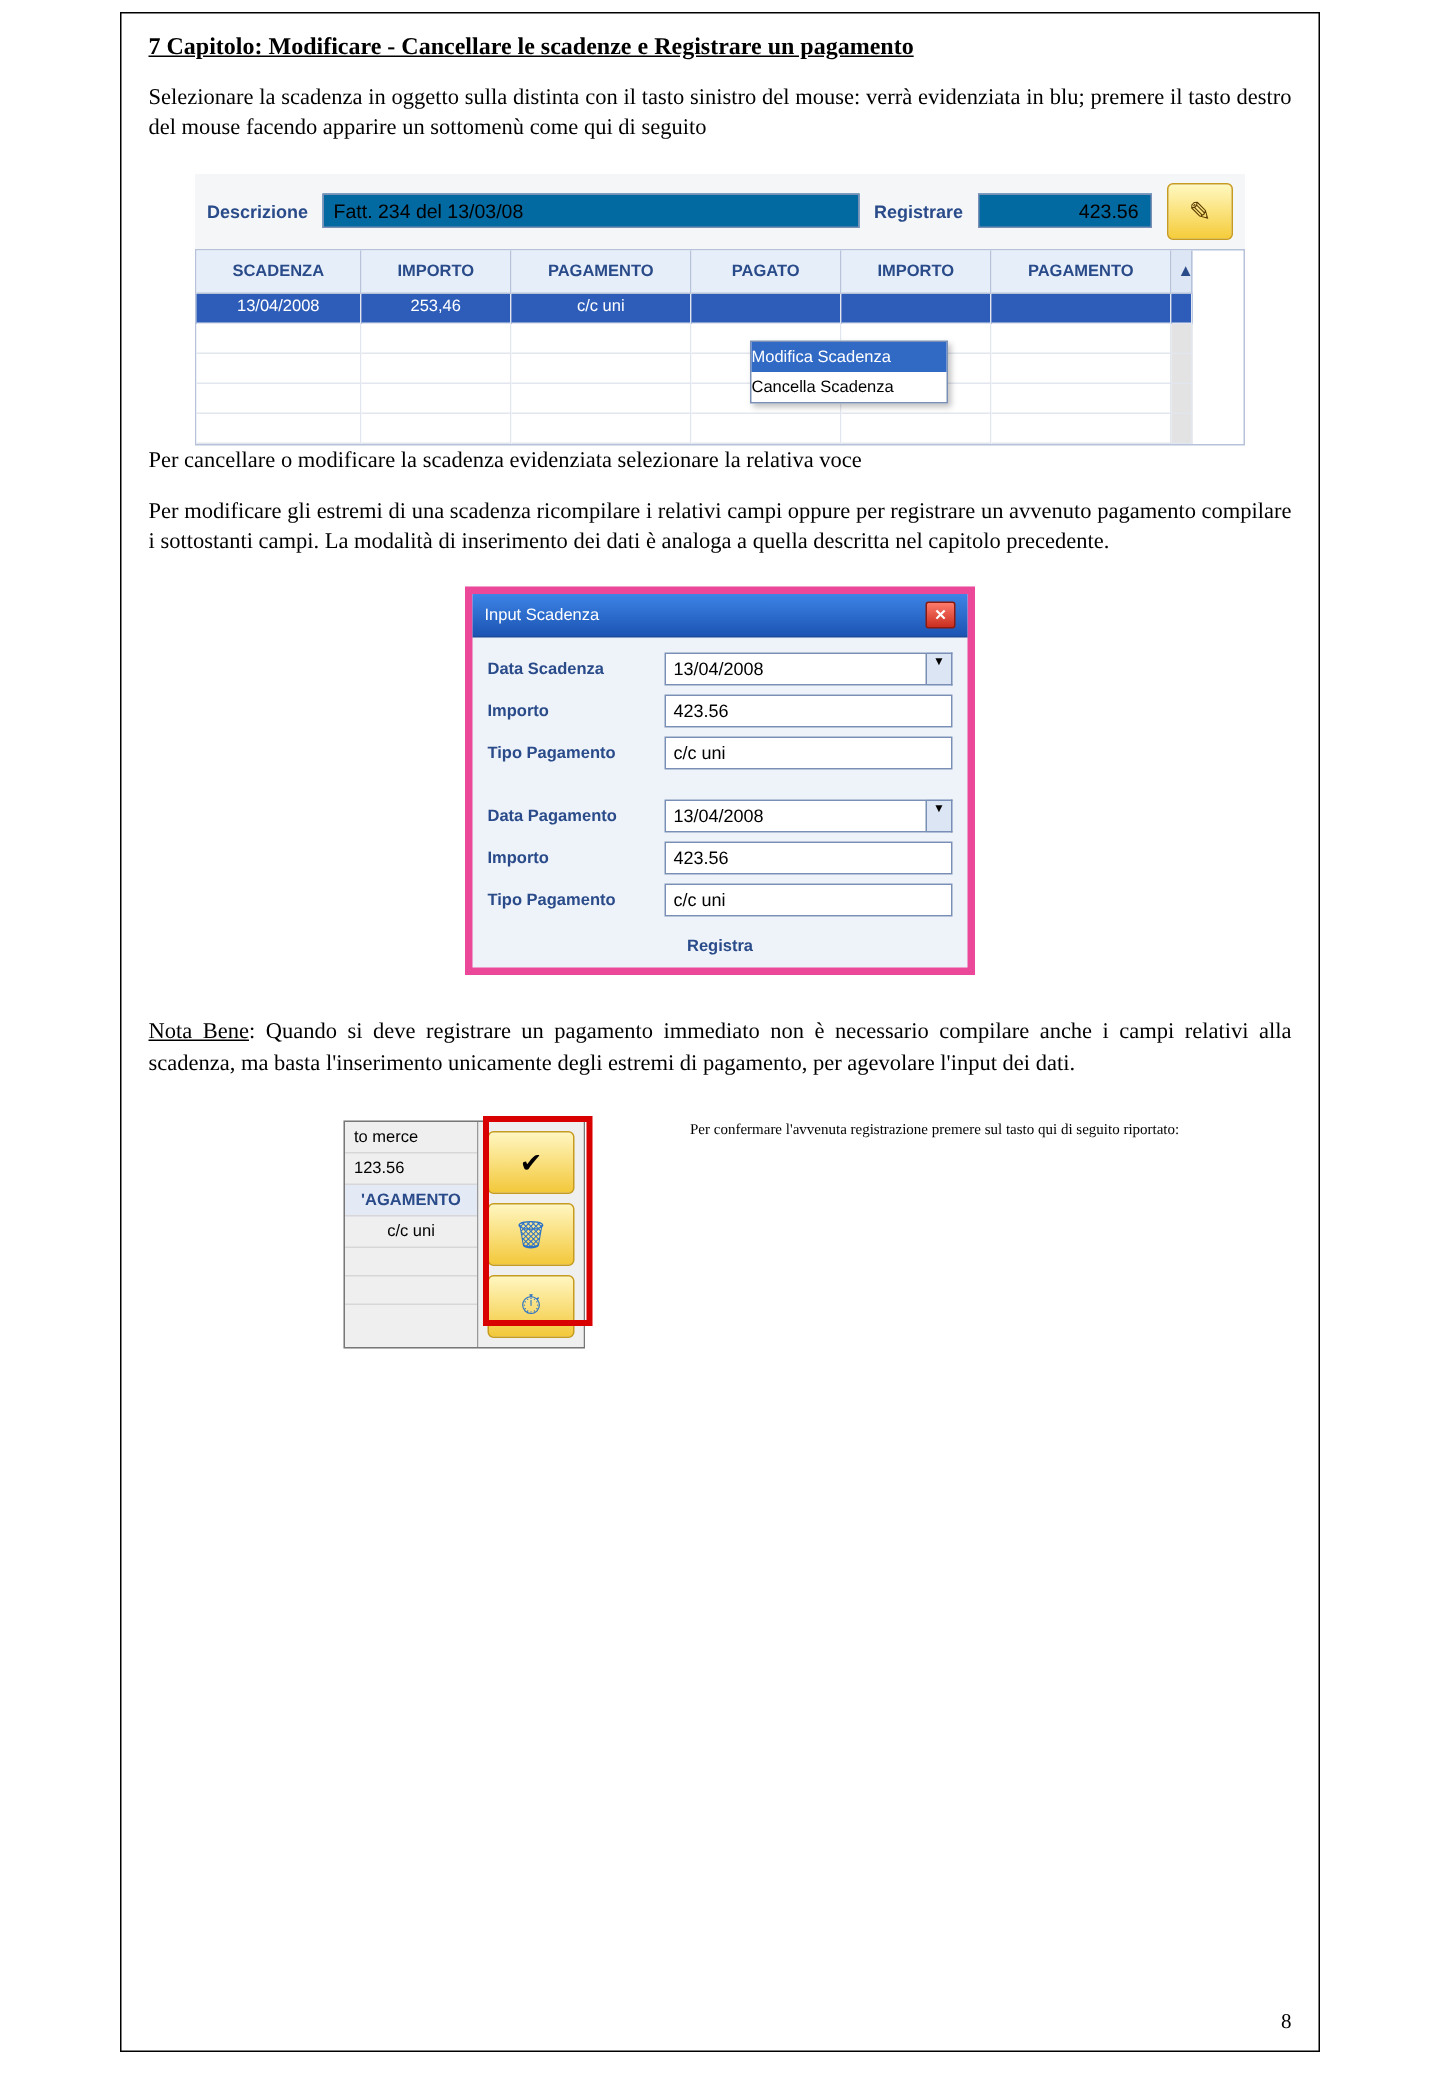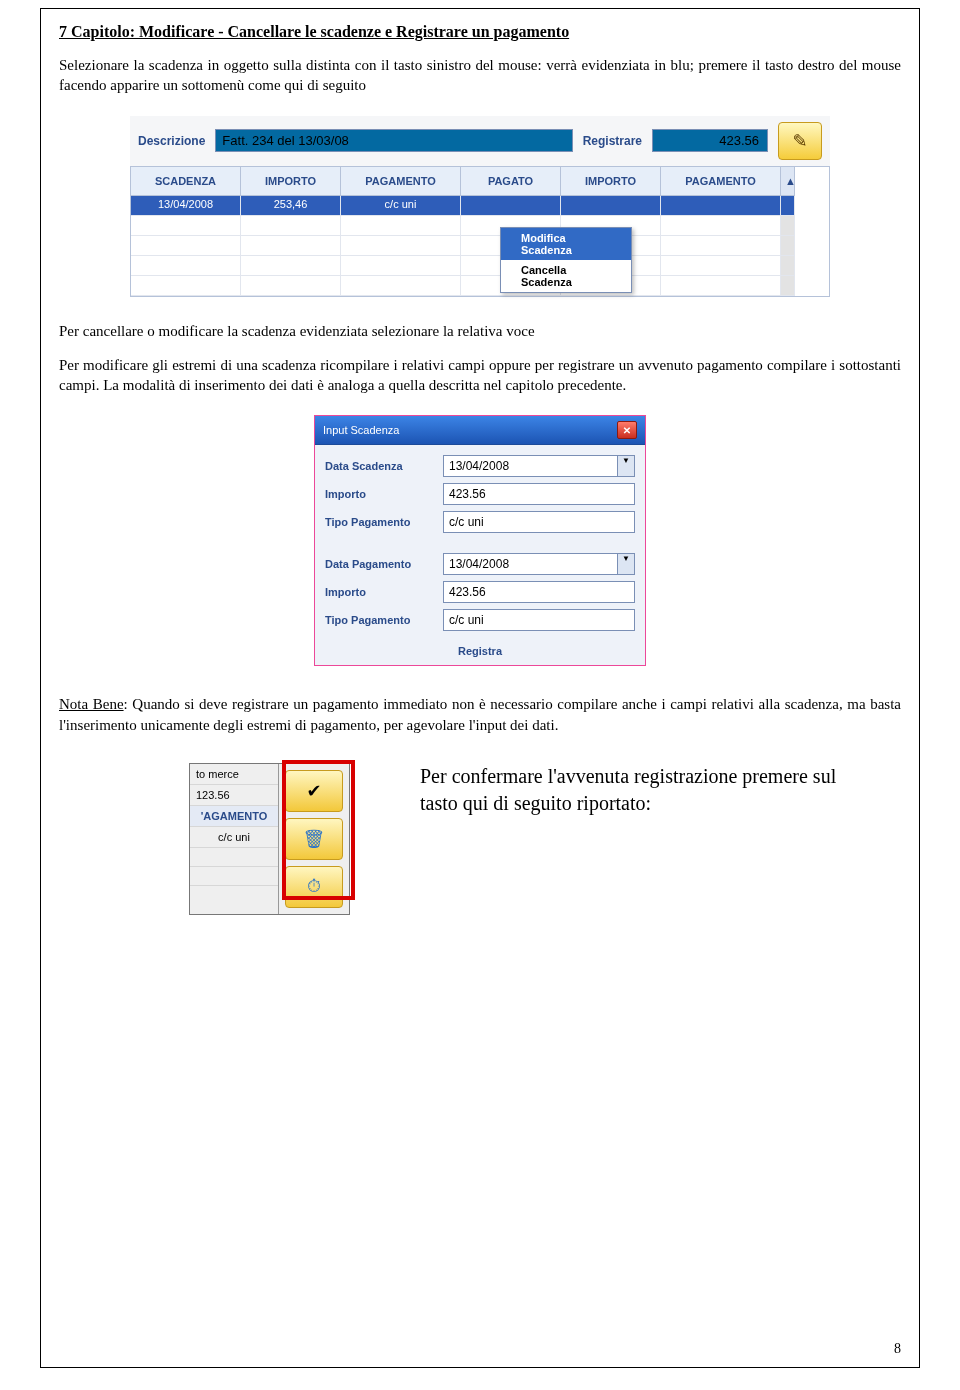--- a/index.html
+++ b/index.html
@@ -7,21 +7,21 @@
     padding: 0;
     font-family: "Times New Roman", Times, serif;
     font-size: 15px;
     color: #000;
     background: #fff;
     width: 960px;
   }
   .page {
     border: 1px solid #000;
     box-sizing: border-box;
-    width: 880px;
+    width: 800px;
     margin: 8px auto;
     padding: 14px 18px 24px 18px;
     min-height: 1360px;
     position: relative;
   }
   .chapter-title {
     font-weight: bold;
     text-decoration: underline;
     font-size: 16px;
     margin-bottom: 14px;
@@ -101,31 +101,31 @@
   .s1-menu {
     position: relative;
     margin-top: -70px;
     margin-left: 370px;
     width: 130px;
     background: #fff;
     border: 1px solid #7a8fb5;
     box-shadow: 2px 2px 4px rgba(0,0,0,.25);
     font-size: 11px;
   }
-  .s1-menu div { padding: 4px 20px; font-weight: bold; }
+  .s1-menu div { padding: 4px 0; }
   .s1-menu div.highlight { background:#316ac5; color:#fff; }
   .shot1-wrap { position: relative; display:inline-block; }
   
   .shot2 {
     display: inline-block;
     width: 330px;
     font-family: Tahoma, Arial, sans-serif;
     font-size: 11px;
     text-align: left;
-    border: 1px solid #ec4899;
+    border: 5px solid #ec4899;
     background: #eef2f9;
   }
   .s2-title {
     background: linear-gradient(#3c84e6,#1c54b3);
     color: #fff;
     padding: 5px 8px;
     display:flex; align-items:center; justify-content:space-between;
     border-bottom: 1px solid #1c4a99;
   }
   .s2-title .xbtn {
@@ -224,21 +224,21 @@
     bottom: 10px;
     font-size: 14px;
   }
   .two-col {
     display:flex;
     gap: 70px;
     align-items:flex-start;
     margin-top: 28px;
     margin-left: 130px;
   }
-  .two-col p { text-align:left; max-width:420px; font-size:20px; }
+  .two-col p { text-align:left; max-width:420px; font-size:10px; }
 </style>
 </head>
 <body>
 
 <div class="page">
 
   <div class="chapter-title">7 Capitolo: Modificare - Cancellare le scadenze e Registrare un pagamento</div>
 
   <p>Selezionare la scadenza in oggetto sulla distinta con il tasto sinistro del mouse: verrà evidenziata in blu; premere il tasto destro del mouse facendo apparire un sottomenù come qui di seguito</p>
 

